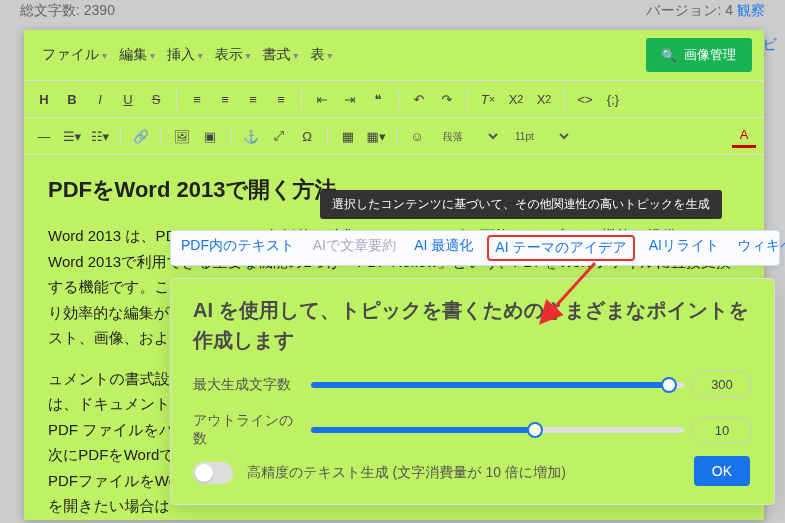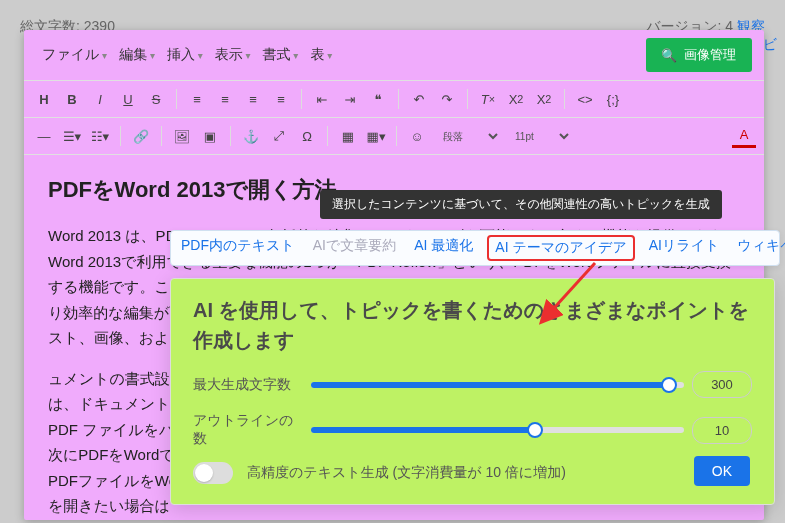--- a/index.html
+++ b/index.html
@@ -18,21 +18,21 @@
     background: #ccc;
     font-size: 13px;
     color: #666;
     padding: 0 20px;
   }
   .editor {
     position: absolute;
     left: 24px; top: 30px;
     width: 740px;
     height: 490px;
-    background: #f0abfc;
+    background: #bef264;
     box-shadow: 0 2px 10px rgba(0,0,0,.25);
     border-radius: 2px;
     display: flex;
     flex-direction: column;
   }
   .menubar {
     display: flex; align-items: center;
     padding: 8px 12px;
     border-bottom: 1px solid #e0e0e0;
   }
@@ -207,21 +207,21 @@
     position: absolute;
     left: 535px; top: 258px;
     width: 70px; height: 70px;
     z-index: 40;
     pointer-events: none;
   }
   .preview-link {
     position: absolute; right: 8px; top: 36px;
     font-size: 14px; color: #1a73e8;
   }
-  .bg-top-row { display:flex; justify-content:space-between; font-size:14px; padding-top:18px;}
+  .bg-top-row { display:flex; justify-content:space-between; font-size:14px; padding-top:2px;}
 </style>
 </head>
 <body>
 
 <div class="bg-dim">
   <div class="bg-top-row">
     <span><span>総文字数:</span> <span>2390</span></span>
     <span><span>バージョン:</span> <span>4</span> <span style="color:#1a73e8">観察</span></span>
   </div>
 </div>

